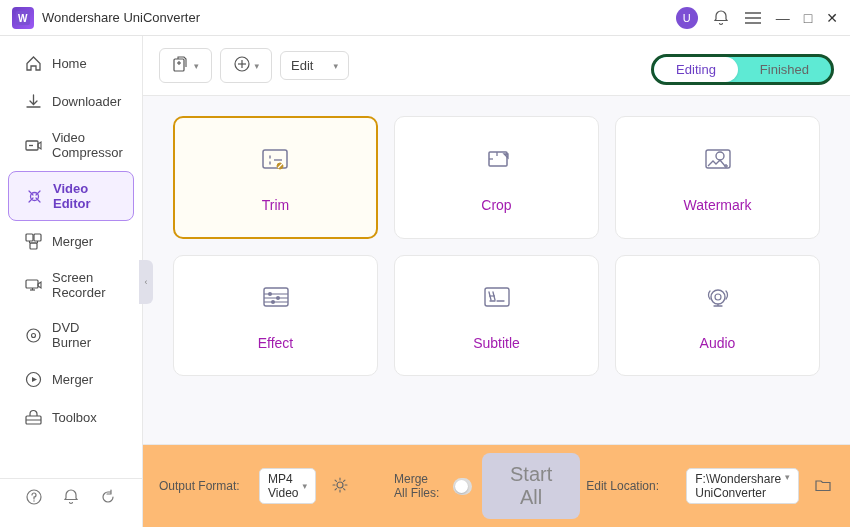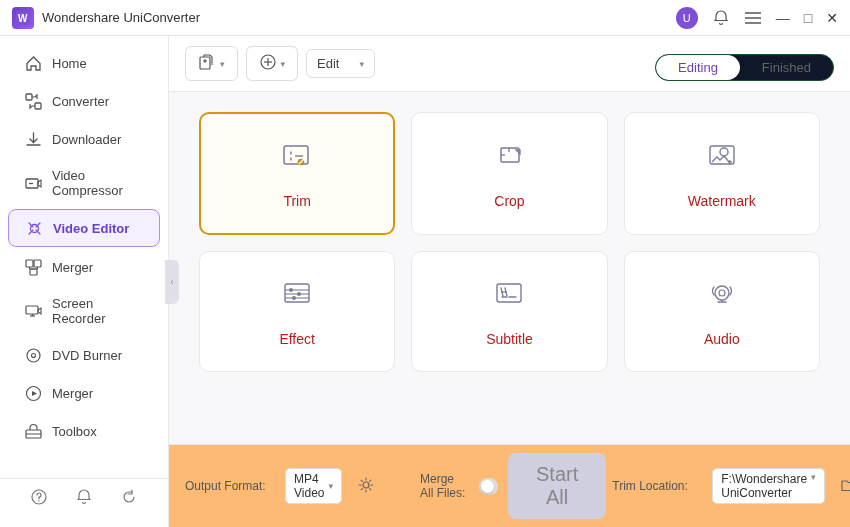--- a/index.html
+++ b/index.html
@@ -77,21 +77,21 @@
 
     
     .main-layout {
       display: flex;
       flex: 1;
       overflow: hidden;
     }
 
     
     .sidebar {
-      width: 169px;
+      width: 143px;
       background: #ffffff;
       border-right: 1px solid #e8e8e8;
       display: flex;
       flex-direction: column;
       padding: 8px 0;
       flex-shrink: 0;
     }
     .sidebar-item {
       display: flex;
       align-items: center;
@@ -189,24 +189,24 @@
       border: 1px solid #ddd;
       border-radius: 6px;
       background: white;
       cursor: pointer;
       font-size: 13px;
       color: #444;
     }
     .tab-group {
       margin-left: auto;
       display: flex;
-      border: 1px solid #14532d;
+      border: 3px solid #14532d;
       border-radius: 20px;
       overflow: hidden;
-      background: #0f172a;
+      background: #5eead4;
       margin-top: 8px;
     }
     .tab-btn {
       padding: 5px 22px;
       font-size: 13px;
       cursor: pointer;
       color: #666;
       background: transparent;
       border: none;
       outline: none;
@@ -250,21 +250,21 @@
     .editor-card.active {
       border: 2px solid #d4960a;
       background: #fffdf5;
     }
     .card-icon {
       font-size: 28px;
       color: #5a5a7a;
     }
     .card-label {
       font-size: 14px;
-      color: #b91c1c;
+      color: #a21caf;
       font-weight: 500;
     }
 
     
     .bottom-bar {
       background: #fdba74;
       border-top: 1px solid #e8e8e8;
       padding: 8px 16px;
       display: flex;
       flex-direction: row;
@@ -398,31 +398,20 @@
       <span class="sidebar-icon">
         <svg width="17" height="17" viewBox="0 0 17 17" fill="none">
             <path d="M2 8.5L8.5 2L15 8.5V15H11V11H6V15H2V8.5Z" stroke="#555" stroke-width="1.3" fill="none"></path>
           </svg>
       </span>
       <span>Home</span>
     </div>
     <div class="sidebar-item">
       <span class="sidebar-icon">
         <svg width="17" height="17" viewBox="0 0 17 17" fill="none">
-            <rect x="1" y="1" width="6" height="6" rx="1" stroke="#555" stroke-width="1.3"></rect>
-            <rect x="10" y="10" width="6" height="6" rx="1" stroke="#555" stroke-width="1.3"></rect>
-            <path d="M7 4h3l2-2v4" stroke="#555" stroke-width="1.2" fill="none"></path>
-            <path d="M10 13H7l-2 2v-4" stroke="#555" stroke-width="1.2" fill="none"></path>
-          </svg>
-      </span>
-      <span>Converter</span>
-    </div>
-    <div class="sidebar-item">
-      <span class="sidebar-icon">
-        <svg width="17" height="17" viewBox="0 0 17 17" fill="none">
             <path d="M8.5 2v9M5 8l3.5 3.5L12 8" stroke="#555" stroke-width="1.3" stroke-linecap="round"></path>
             <path d="M2 14h13" stroke="#555" stroke-width="1.3" stroke-linecap="round"></path>
           </svg>
       </span>
       <span>Downloader</span>
     </div>
     <div class="sidebar-item">
       <span class="sidebar-icon">
         <svg width="17" height="17" viewBox="0 0 17 17" fill="none">
             <rect x="1" y="4" width="12" height="9" rx="1" stroke="#555" stroke-width="1.3"></rect>
@@ -654,21 +643,21 @@
         </div>
         <div class="merge-toggle">
           <span>Merge All Files:</span>
           <div class="toggle-switch">
             <div class="toggle-knob"></div>
           </div>
         </div>
         <button class="start-all-btn" style="margin-left:auto;padding:10px 28px;background:#d0cfe0;color:#888;border:none;border-radius:8px;font-size:20px;font-weight:500;cursor:not-allowed;">Start All</button>
       </div>
       <div class="bottom-row">
-        <span class="bottom-label">Trim Location:</span>
+        <span class="bottom-label">Edit Location:</span>
         <div class="location-select">
           <span>F:\Wondershare UniConverter</span>
           <span style="font-size:9px;color:#888;">▾</span>
         </div>
         <div class="folder-icon-btn">
           <svg width="16" height="14" viewBox="0 0 16 14" fill="none">
               <path d="M1 3h5l1.5 1.5H15v8H1V3Z" stroke="#666" stroke-width="1.2" fill="none"></path>
             </svg>
         </div>
       </div>

